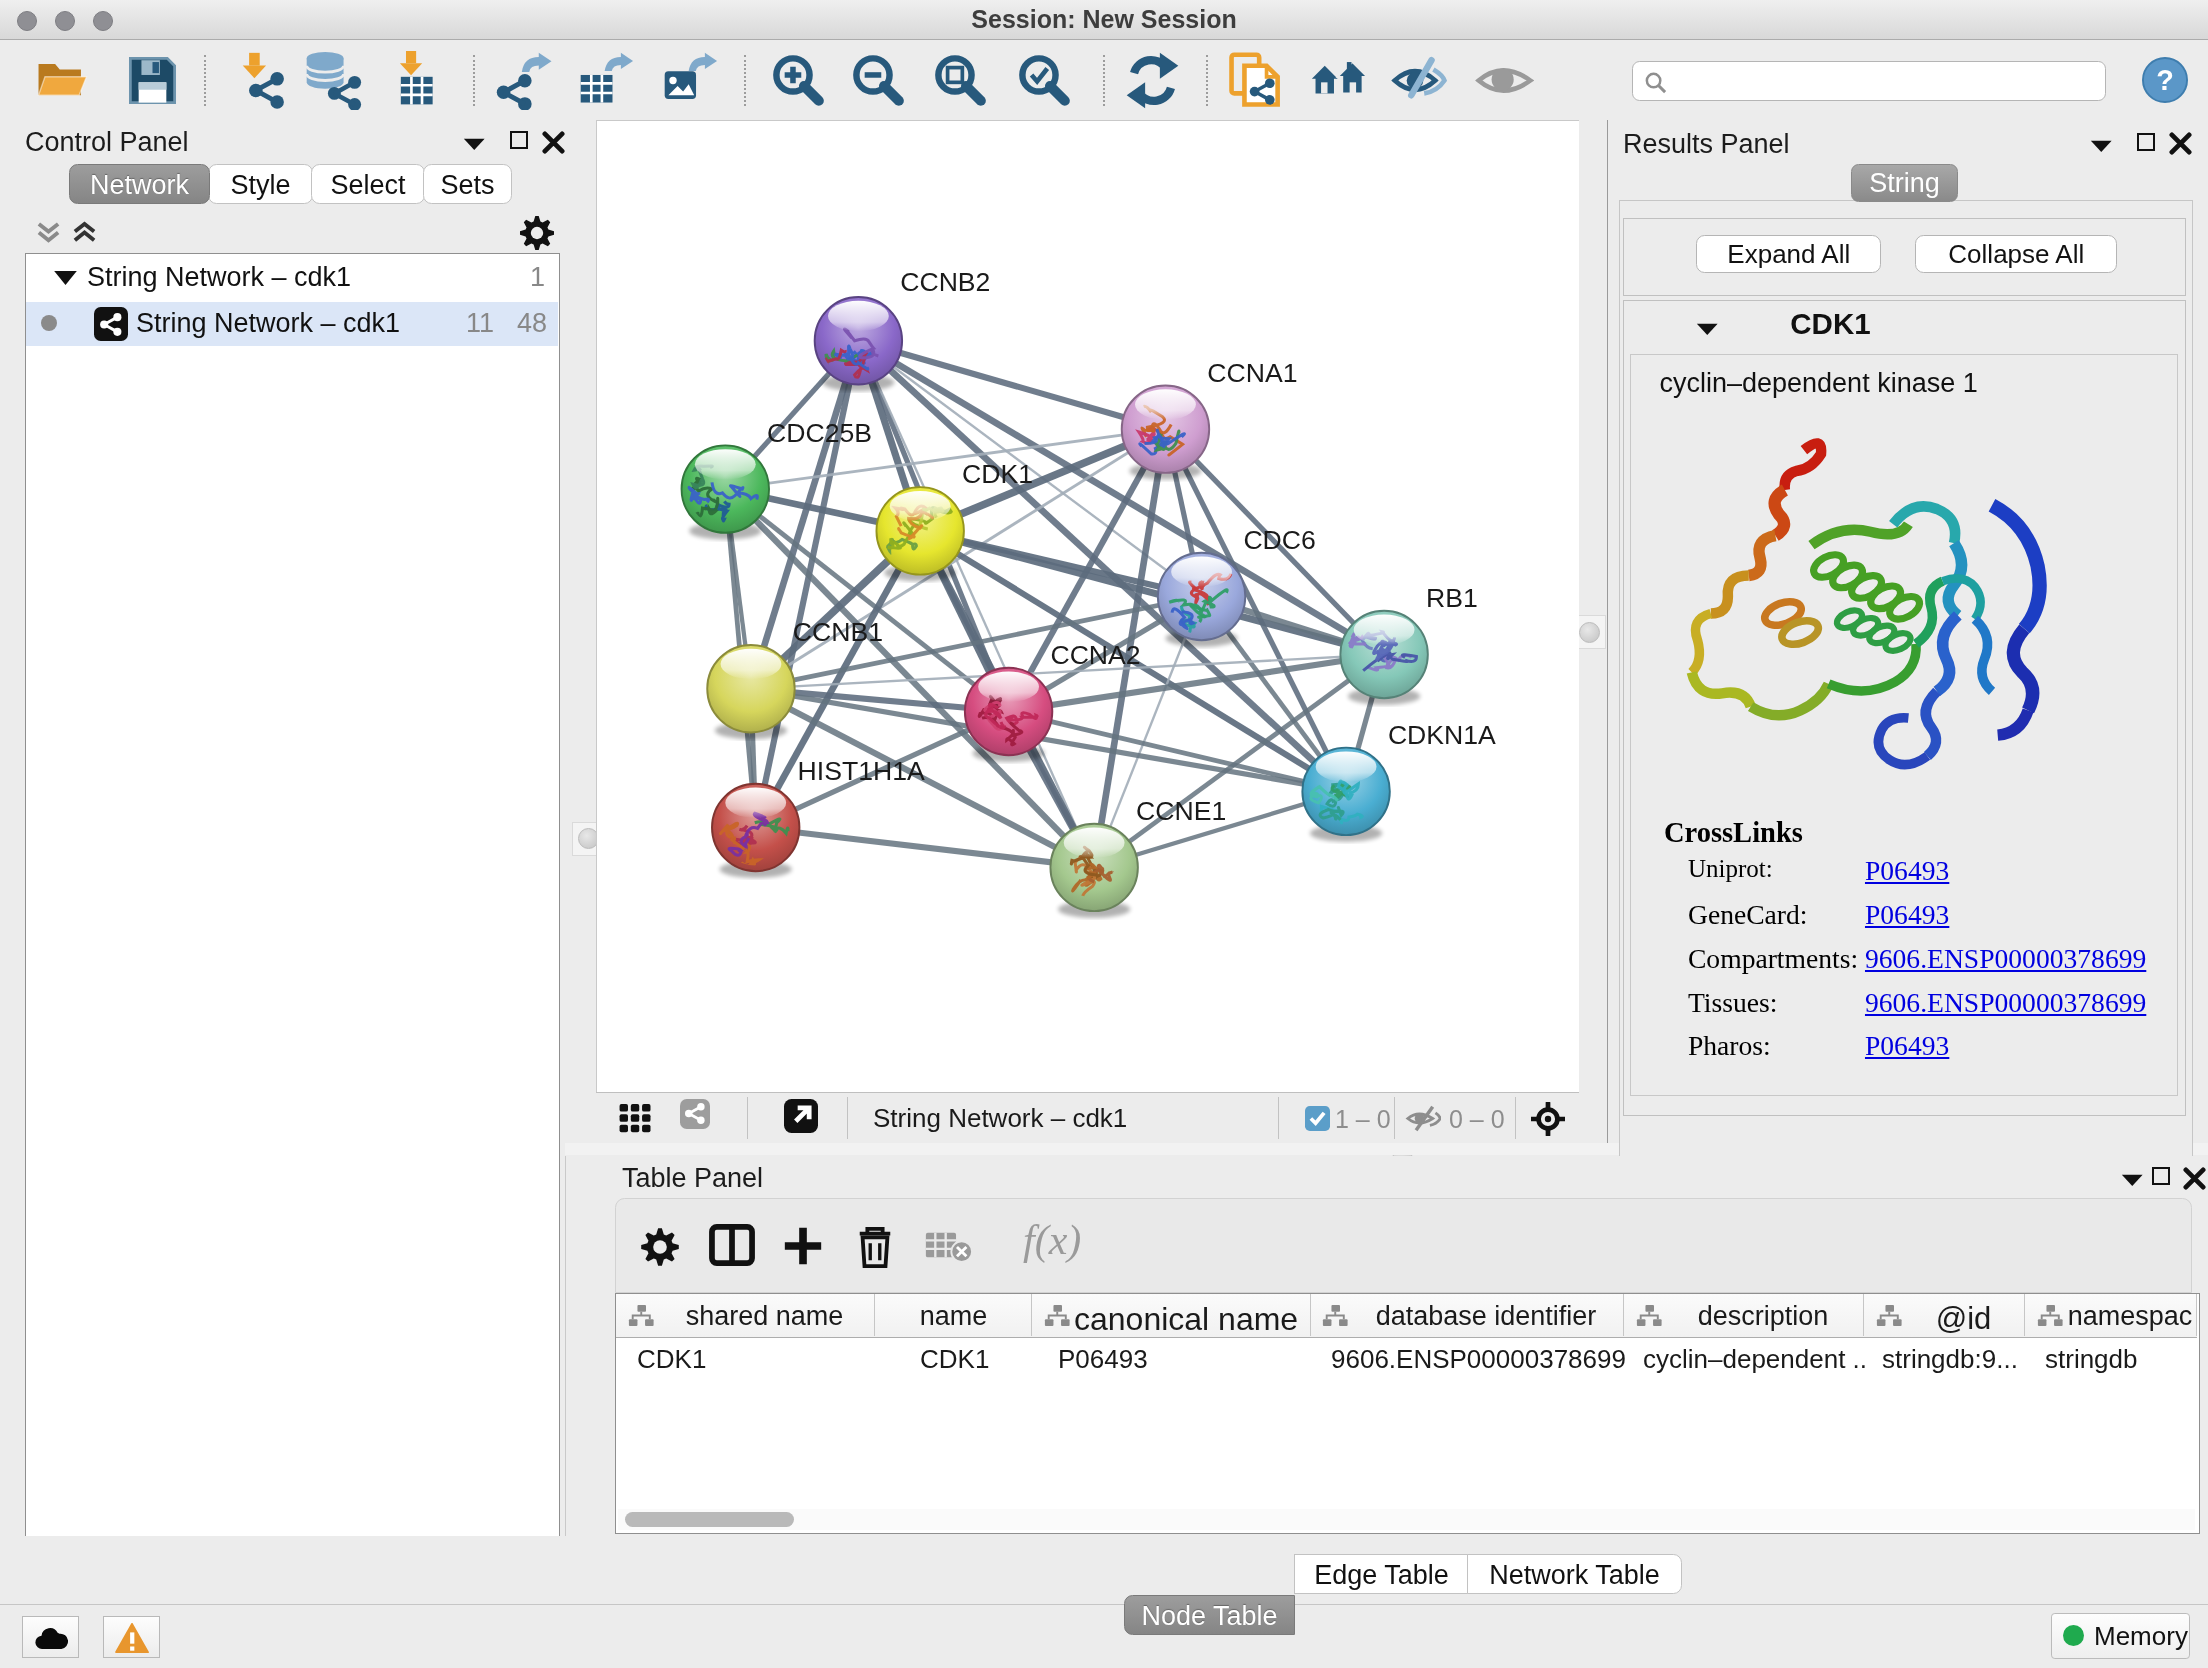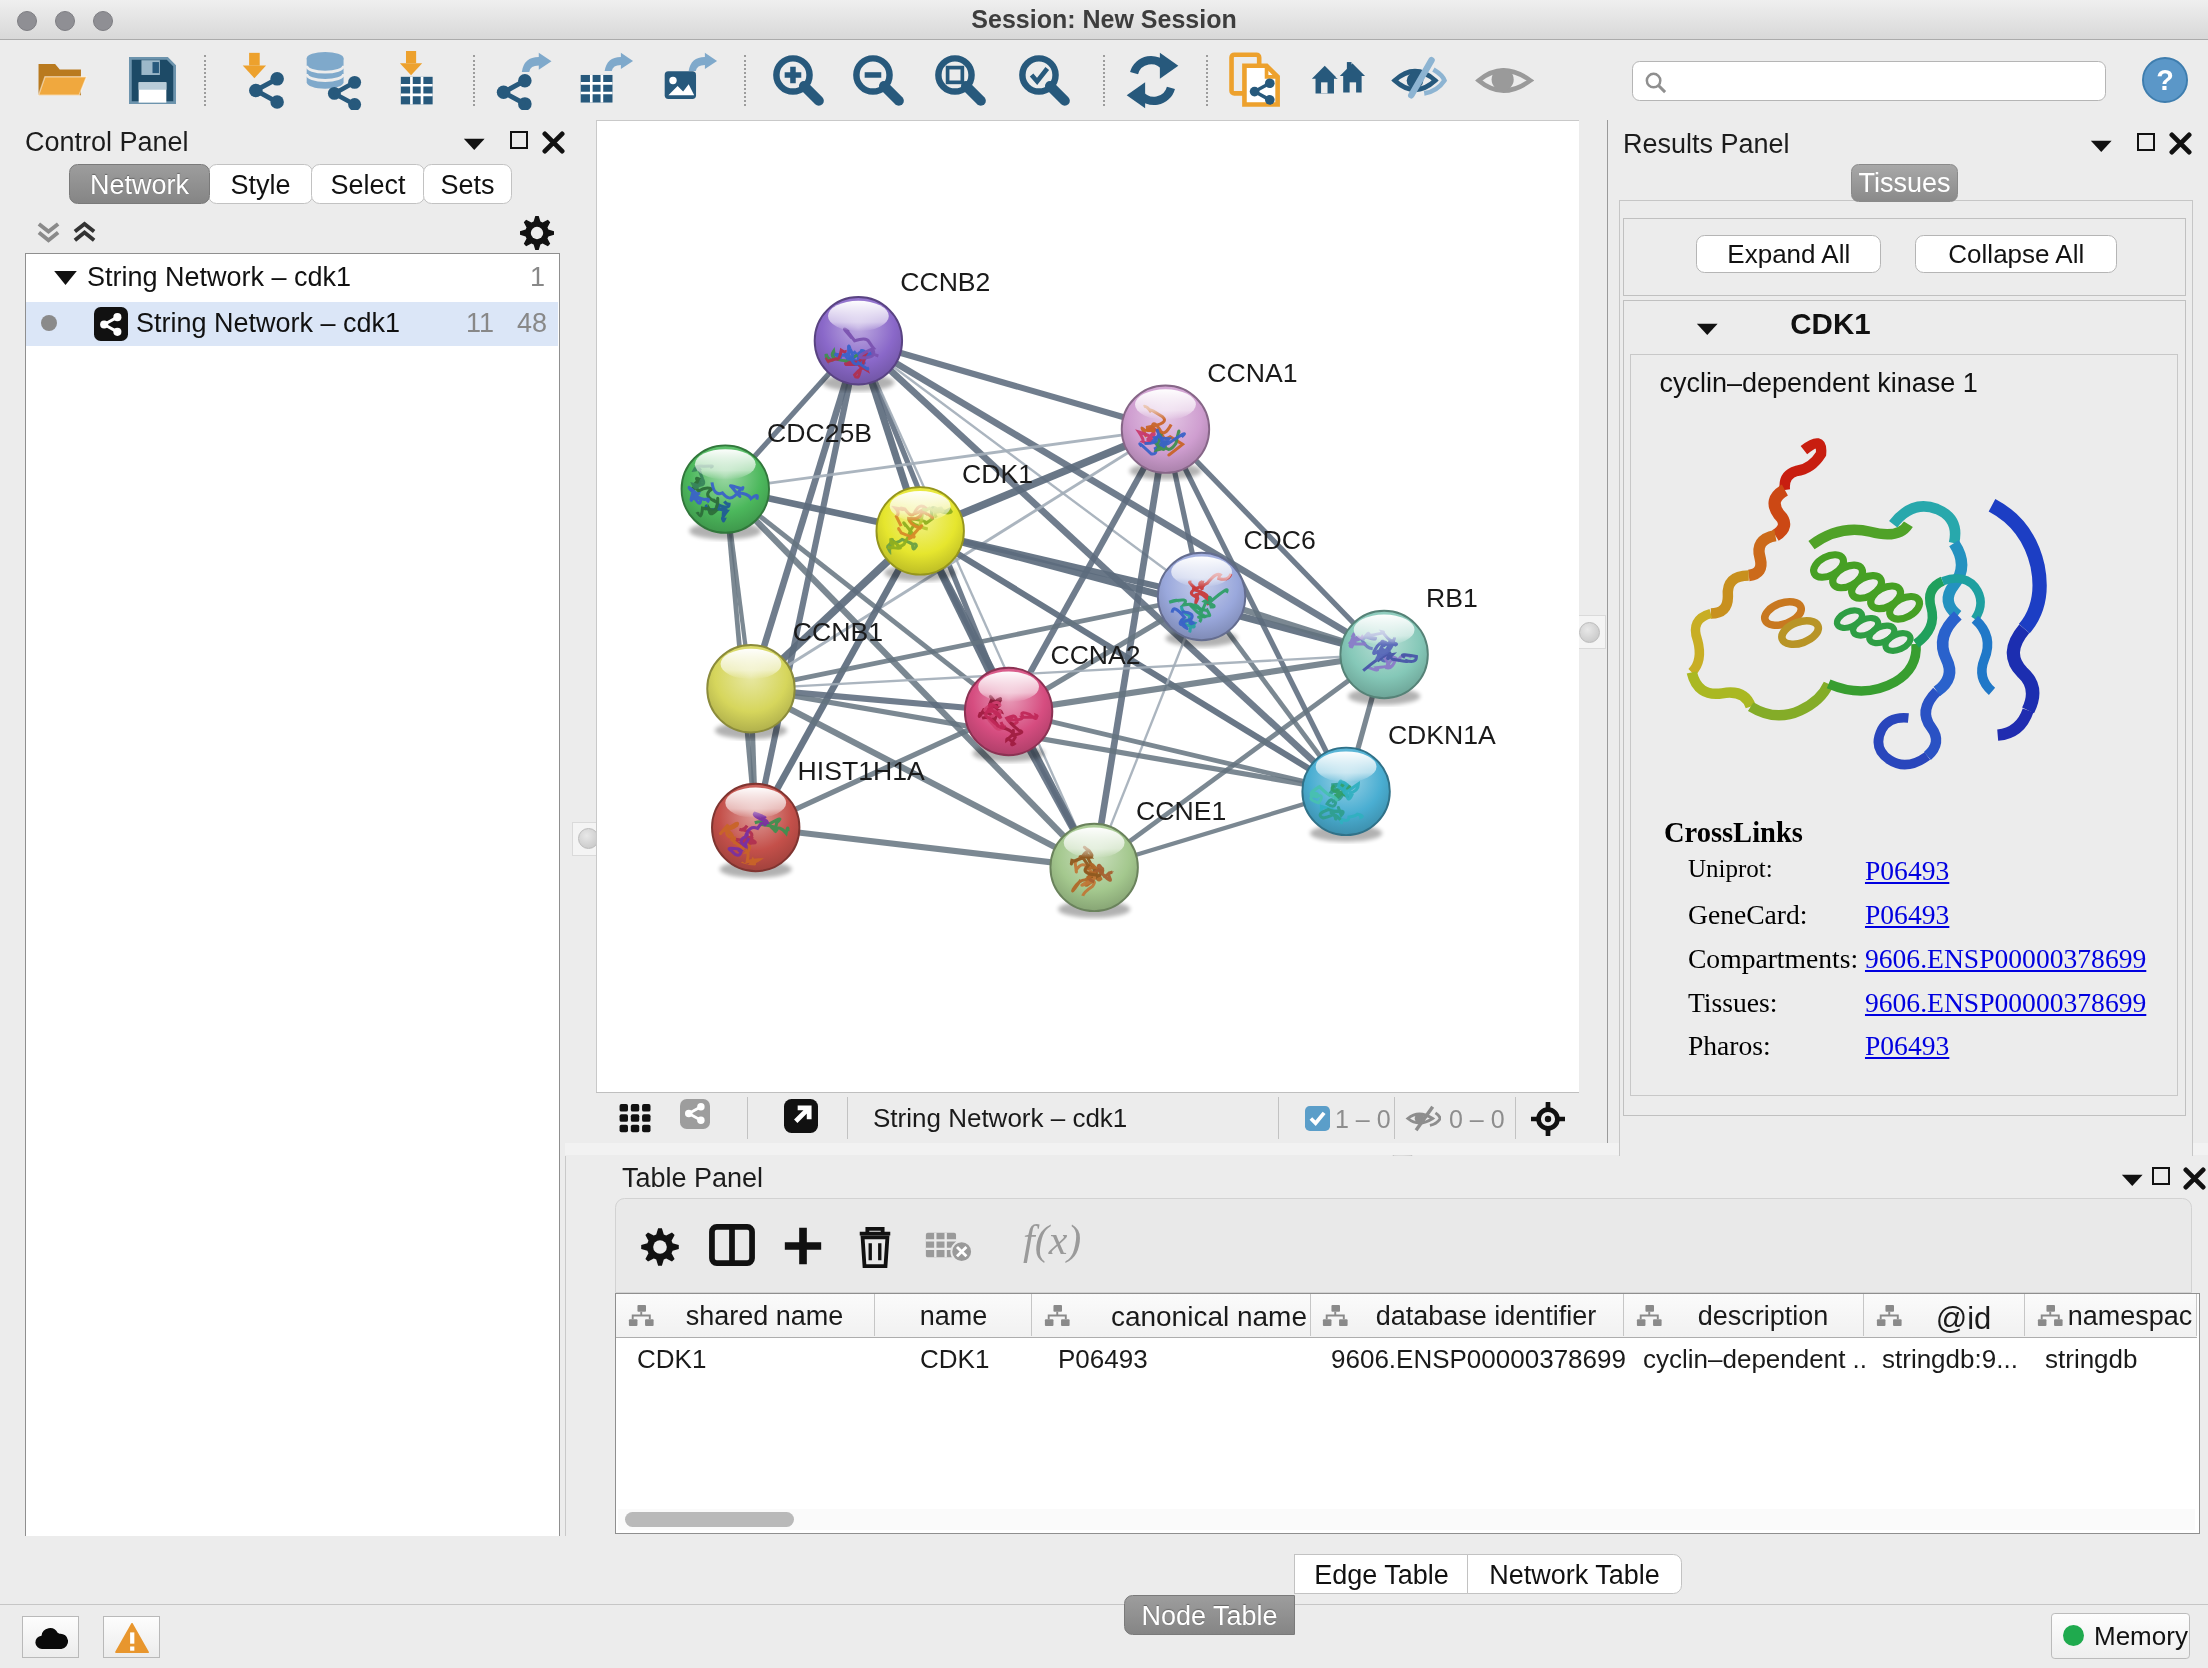--- a/index.html
+++ b/index.html
@@ -555,21 +555,21 @@
 <div class="abs" style="left:565px;top:1143px;width:1644px;height:12.4px;background:#f2f2f2;"></div>
 <div class="abs" style="left:1607px;top:120px;width:601px;height:1023px;background:#ececec;border-left:1.9px solid #9a9a9a;">
     <div class="abs" style="left:15px;top:8.6px;font-size:27px;color:#1c1c1c;">Results Panel</div>
     <svg class="abs" style="left:479px;top:17px" width="28.5" height="17" viewBox="0 0 30 18">
       <path d="M4 4 L26 4 L15 16 Z" fill="#111"></path>
     </svg>
     <div class="abs" style="left:529px;top:13.3px;width:18px;height:18px;border:2.9px solid #111;"></div>
     <svg class="abs" style="left:561px;top:12.4px" width="23" height="23" viewBox="0 0 24 24">
       <path d="M3 3 L21 21 M21 3 L3 21" stroke="#111" stroke-width="5" stroke-linecap="round"></path>
     </svg>
-    <div class="abs" style="left:243px;top:44px;width:107px;height:38px;background:linear-gradient(#a8a8a8,#8a8a8a);border:1px solid #8a8a8a;border-radius:7.6px;color:#fff;text-align:center;line-height:36px;font-size:27px;z-index:3;">Tissues</div>
+    <div class="abs" style="left:243px;top:44px;width:107px;height:38px;background:linear-gradient(#a8a8a8,#8a8a8a);border:1px solid #8a8a8a;border-radius:7.6px;color:#fff;text-align:center;line-height:36px;font-size:27px;z-index:3;">String</div>
     <div class="abs" style="left:11.4px;top:80px;width:574px;height:961px;background:#ececec;border:1.9px solid #c6c6c6;">
       <div class="abs" style="left:2.9px;top:17px;width:563px;height:78px;border:1.9px solid #c0c0c0;background:#ececec;">
         <div class="abs" style="left:72px;top:16px;width:185px;height:38px;background:#fff;border:1px solid #b5b5b5;border-radius:8.6px;text-align:center;line-height:36px;font-size:26px;color:#111;">Expand All</div>
         <div class="abs" style="left:291px;top:16px;width:202px;height:38px;background:#fff;border:1px solid #b5b5b5;border-radius:8.6px;text-align:center;line-height:36px;font-size:26px;color:#111;">Collapse All</div>
       </div>
       <div class="abs" style="left:2.9px;top:99px;width:563px;height:816px;border:1.9px solid #c0c0c0;background:#ececec;">
         <svg class="abs" style="left:69px;top:19px" width="28.5" height="17" viewBox="0 0 30 18">
           <path d="M4 4 L26 4 L15 16 Z" fill="#111"></path>
         </svg>
         <div class="abs" style="left:166px;top:5.7px;font-size:29.5px;font-weight:bold;color:#111;">CDK1</div>
@@ -675,21 +675,21 @@
         </div>
         <div class="abs" style="left:416px;top:0;width:279px;height:42px;border-right:1px solid #c6c6c6;">
           <svg style="position:absolute;left:11.4px;top:9.5px" width="28.5" height="25" viewBox="0 0 30 26">
             <g fill="#8a8a8a">
               <rect x="11" y="1" width="9" height="7" rx="1"></rect>
               <rect x="2" y="16" width="9" height="7" rx="1"></rect>
               <rect x="19" y="16" width="9" height="7" rx="1"></rect>
               <path d="M15 8 V12 M6 16 V12 H24 V16" stroke="#8a8a8a" stroke-width="2" fill="none"></path>
             </g>
           </svg>
-          <div style="position:absolute;left:42px;top:6.7px;width:233px;text-align:right;font-size:28px;color:#1a1a1a;white-space:nowrap;">canonical name</div>
+          <div style="position:absolute;left:42px;top:6.7px;width:233px;text-align:left;font-size:32px;color:#1a1a1a;white-space:nowrap;">canonical name</div>
         </div>
         <div class="abs" style="left:694px;top:0;width:314px;height:42px;border-right:1px solid #c6c6c6;">
           <svg style="position:absolute;left:11.4px;top:9.5px" width="28.5" height="25" viewBox="0 0 30 26">
             <g fill="#8a8a8a">
               <rect x="11" y="1" width="9" height="7" rx="1"></rect>
               <rect x="2" y="16" width="9" height="7" rx="1"></rect>
               <rect x="19" y="16" width="9" height="7" rx="1"></rect>
               <path d="M15 8 V12 M6 16 V12 H24 V16" stroke="#8a8a8a" stroke-width="2" fill="none"></path>
             </g>
           </svg>

